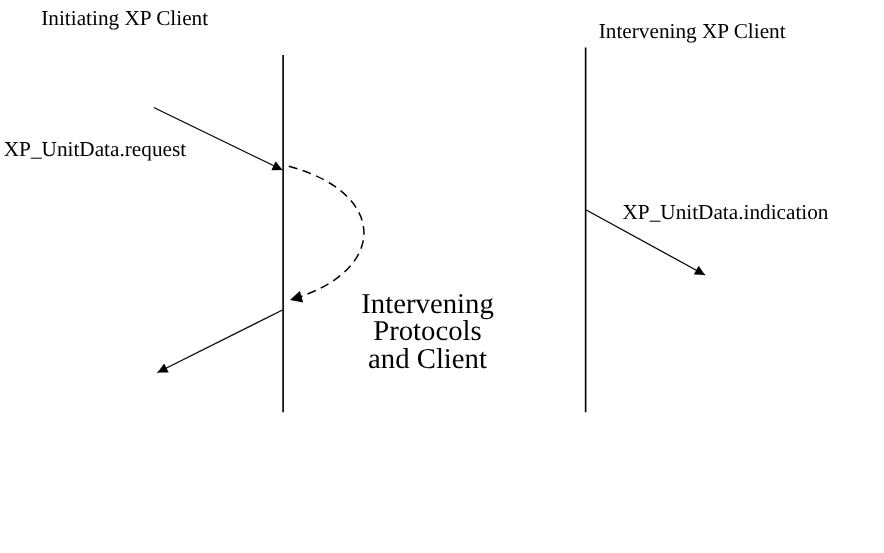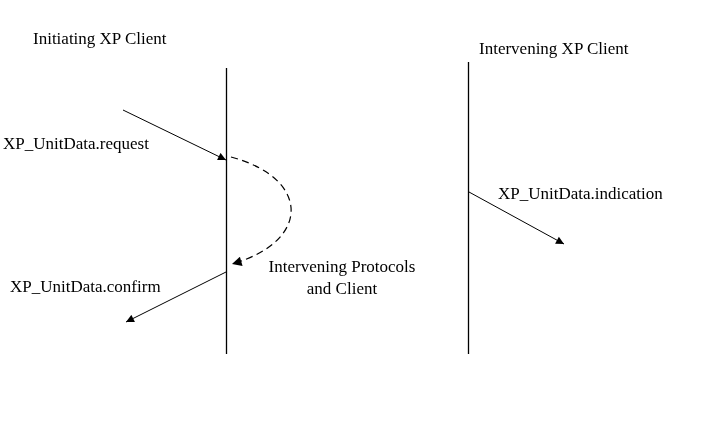--- a/index.html
+++ b/index.html
@@ -8,42 +8,41 @@
     background: #ffffff;
   }
   .stage {
     position: relative;
     width: 707px;
     height: 330px;
     background: #ffffff;
     overflow: hidden;
     font-family: "Liberation Serif", "DejaVu Serif", serif;
     color: #000000;
-    margin-top: 24px;
   }
   .overlay {
     position: absolute;
     left: 0;
     top: 0;
     width: 707px;
     height: 442px;
   }
   .lbl {
     position: absolute;
     font-size: 17px;
     line-height: 22px;
     white-space: nowrap;
     color: #000000;
   }
   .note {
     position: absolute;
     left: 250px;
     top: 232px;
     width: 184px;
-    font-size: 17px;
+    font-size: 23px;
     line-height: 22px;
     text-align: center;
     color: #000000;
   }
   .note span { display: block; }
   .t-left   { left: 33px;  top: 4px; }
   .t-right  { left: 479px; top: 14px; }
   .m-req    { left: 3px;   top: 109px; }
   .m-ind    { left: 498px; top: 159px; }
   .m-conf   { left: 10px;  top: 252px; }
@@ -73,20 +72,19 @@
   </svg>
 
   <div class="lbl t-left">Initiating XP Client</div>
 
   <div class="lbl t-right">Intervening XP Client</div>
 
   <div class="lbl m-ind">XP_UnitData.indication</div>
 
   <div class="lbl m-req">XP_UnitData.request</div>
 
-  <div class="lbl m-conf">XP_UnitData.confirm</div>
 
   <div class="note">
     <span>Intervening Protocols</span>
     <span>and Client</span>
   </div>
 
 </div>
 
 </body></html>

